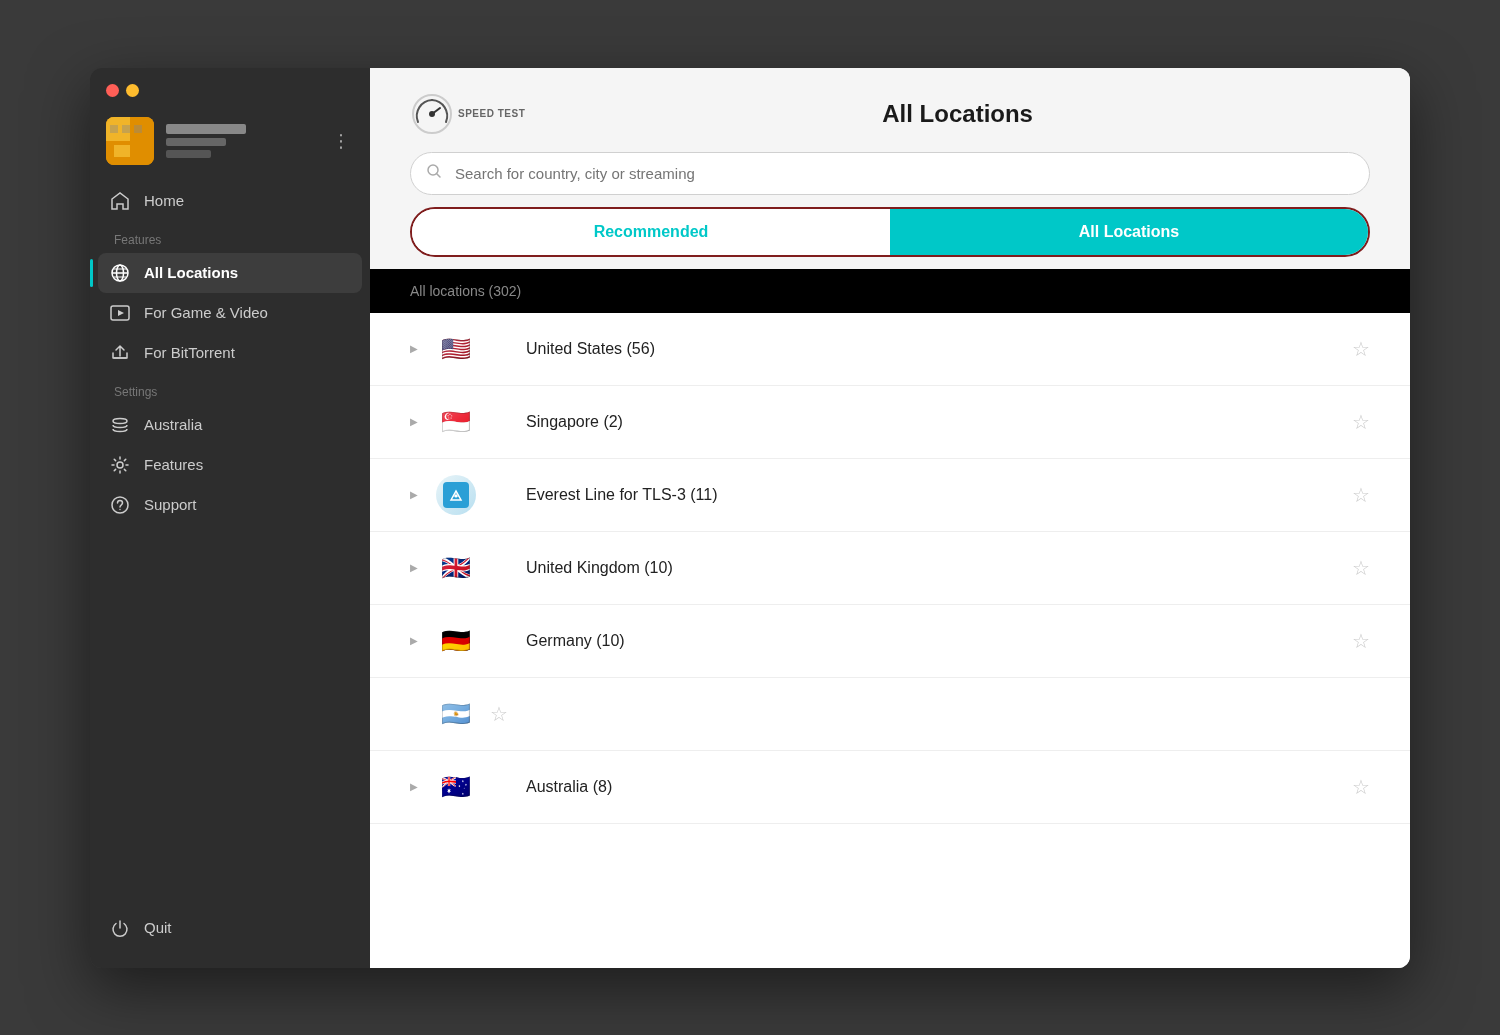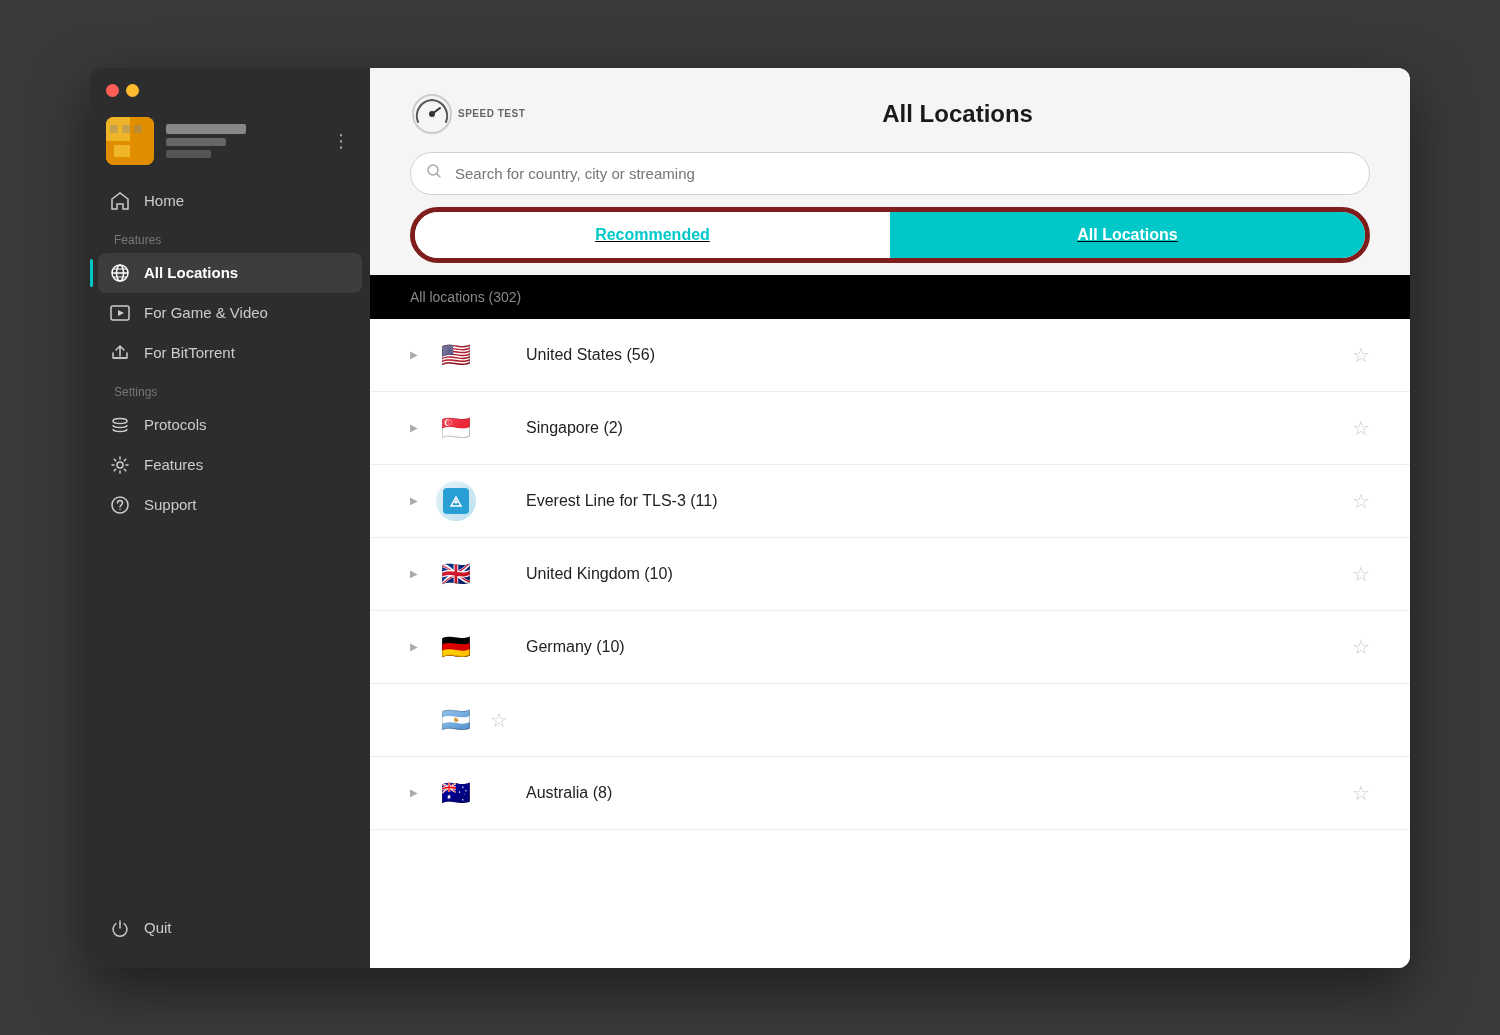--- a/index.html
+++ b/index.html
@@ -197,25 +197,24 @@
       transform: translateY(-50%);
       color: #aaa;
       font-size: 16px;
     }
     .tabs-container {
       padding: 0 40px 0 40px;
       display: flex;
     }
     .tab-wrapper {
       display: flex;
-      border: 5px solid #7f1d1d;
+      border: 2px solid #7f1d1d;
       border-radius: 30px;
       overflow: hidden;
       width: 100%;
-      text-decoration: underline;
     }
     .tab-btn {
       flex: 1;
       padding: 14px 0;
       text-align: center;
       font-size: 16px;
       font-weight: 600;
       cursor: pointer;
       border: none;
       outline: none;
@@ -396,21 +395,21 @@
       <div class="section-label">Settings</div>
 
       <div class="nav-item">
         <div class="nav-icon">
           <svg width="20" height="20" viewBox="0 0 20 20" fill="none">
             <ellipse cx="10" cy="6" rx="7" ry="2.5" stroke="#ccc" stroke-width="1.5"></ellipse>
             <path d="M3 10C3 11.38 6.13 12.5 10 12.5S17 11.38 17 10" stroke="#ccc" stroke-width="1.5"></path>
             <path d="M3 14C3 15.38 6.13 16.5 10 16.5S17 15.38 17 14" stroke="#ccc" stroke-width="1.5"></path>
           </svg>
         </div>
-        <span>Protocols</span>
+        <span>Australia</span>
       </div>
 
       <div class="nav-item">
         <div class="nav-icon">
           <svg width="20" height="20" viewBox="0 0 20 20" fill="none">
             <circle cx="10" cy="10" r="3" stroke="#ccc" stroke-width="1.5"></circle>
             <path d="M10 2v2M10 16v2M2 10h2M16 10h2M4.22 4.22l1.42 1.42M14.36 14.36l1.42 1.42M4.22 15.78l1.42-1.42M14.36 5.64l1.42-1.42" stroke="#ccc" stroke-width="1.5" stroke-linecap="round"></path>
           </svg>
         </div>
         <span>Features</span>

